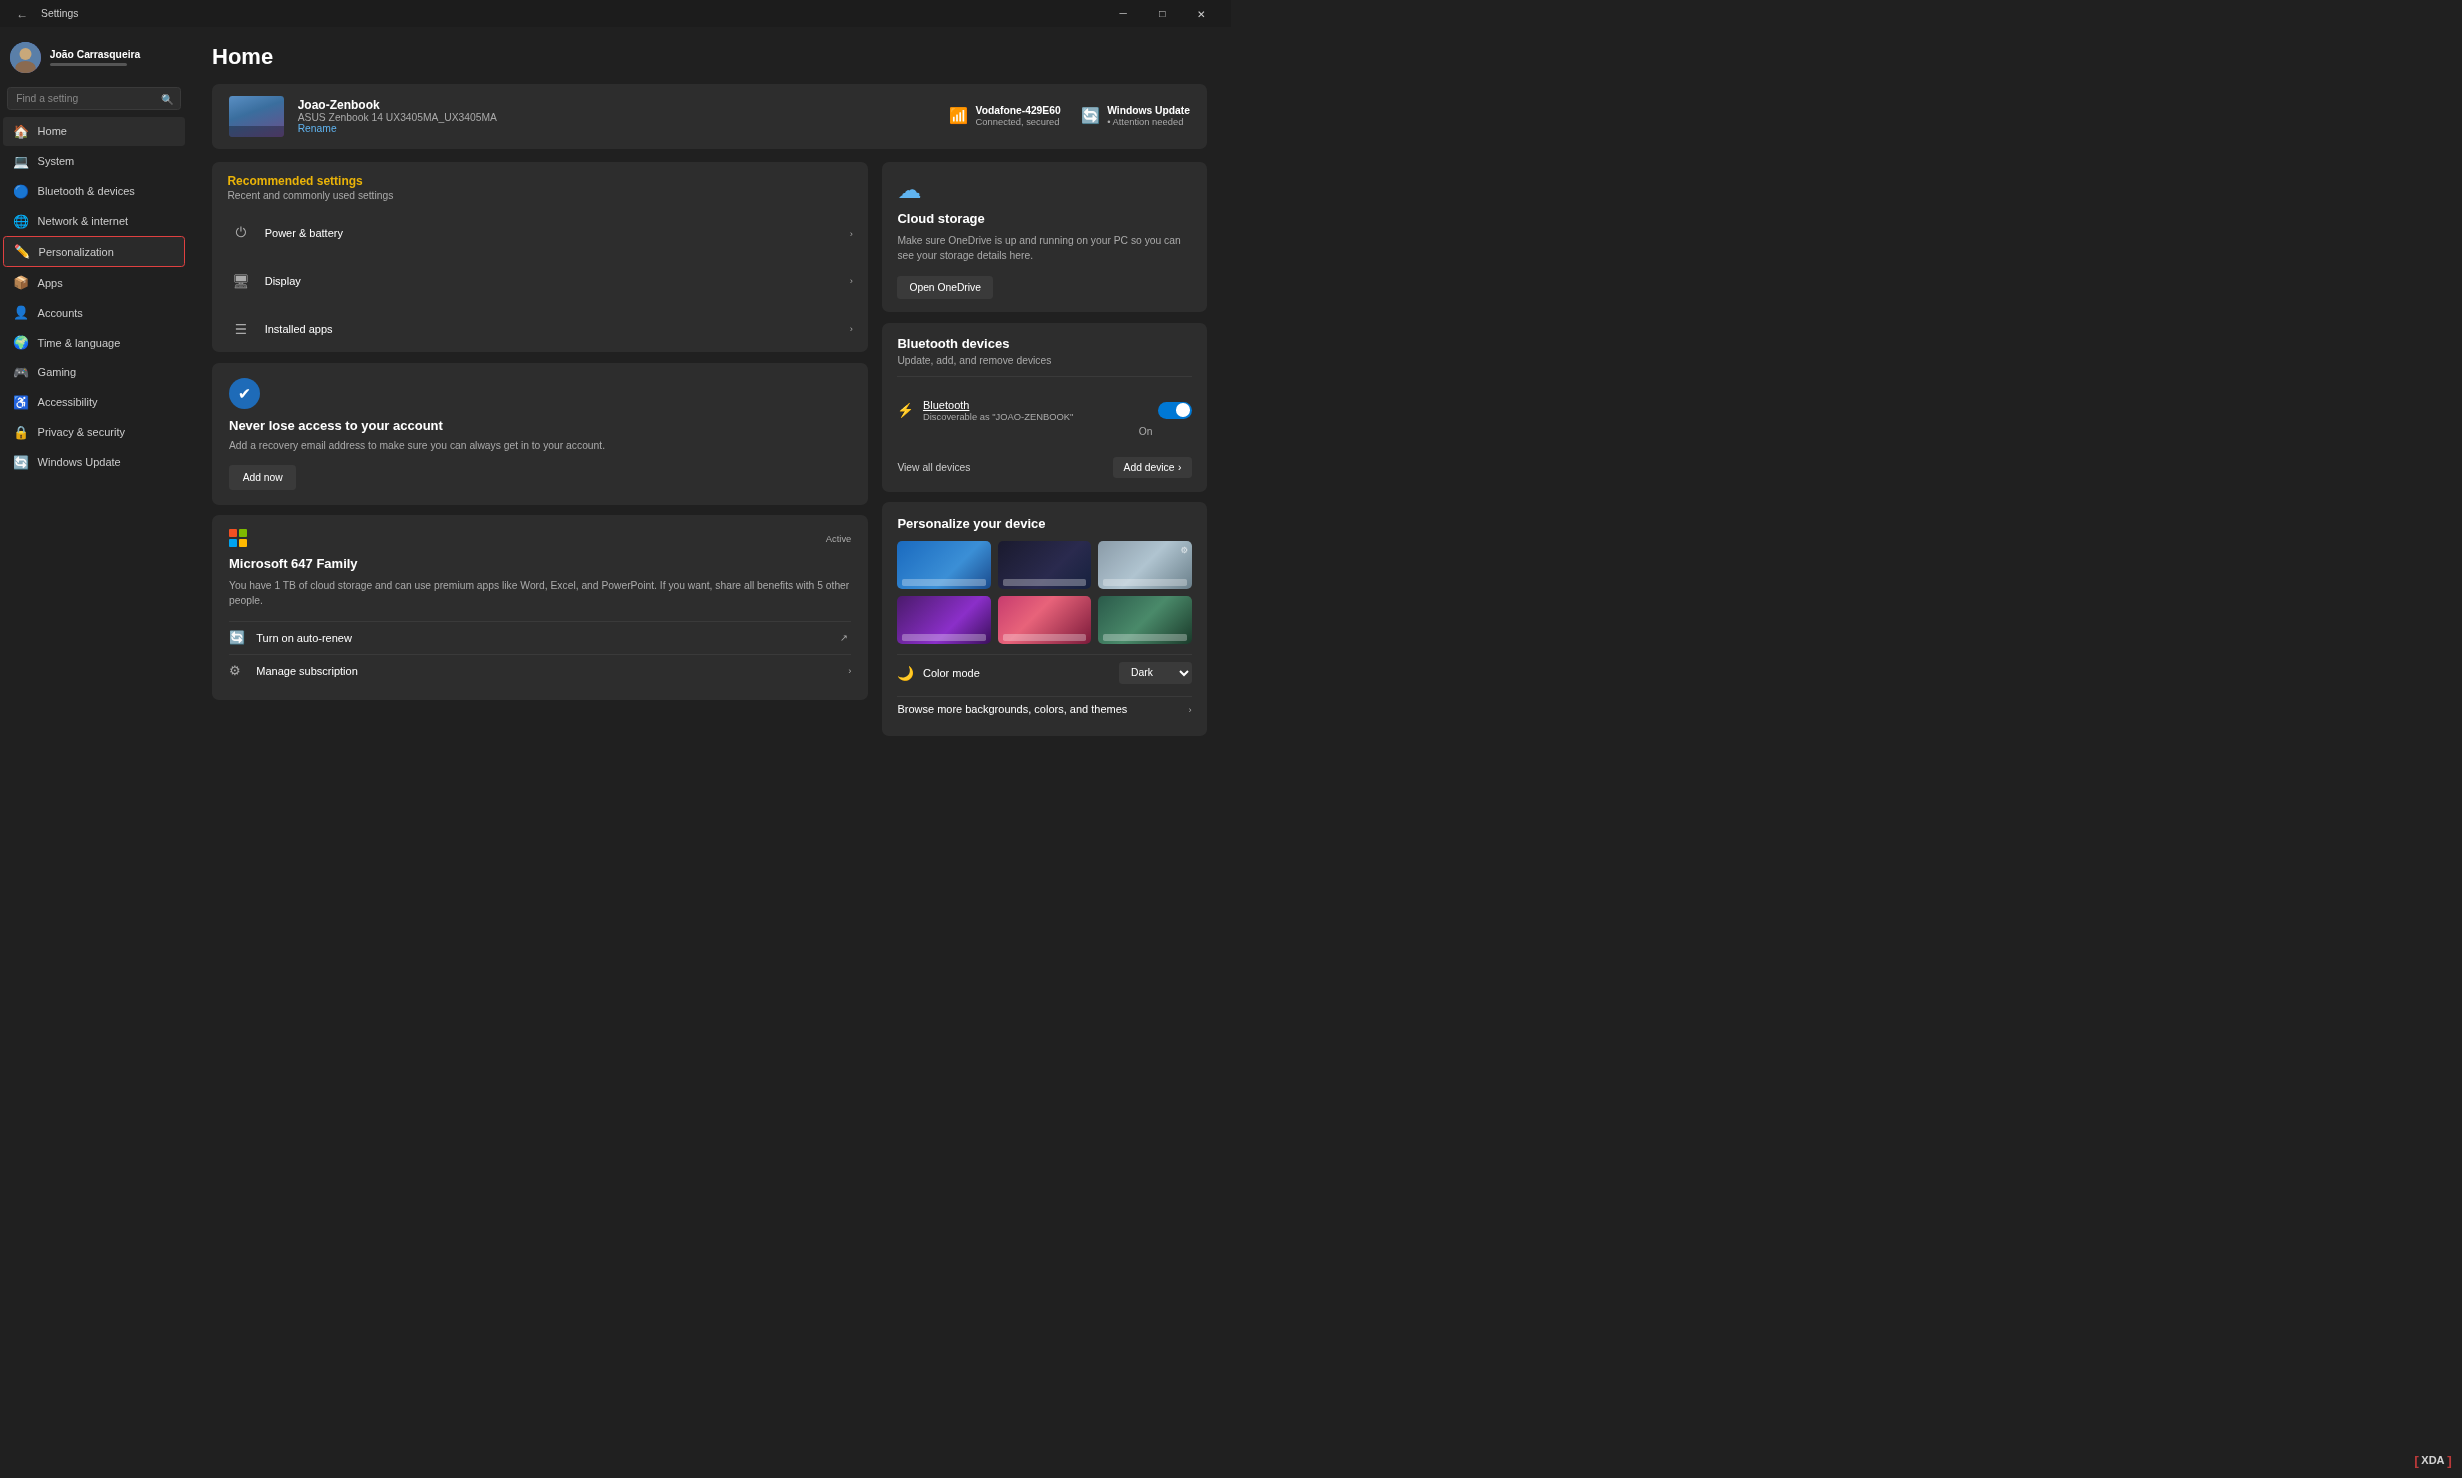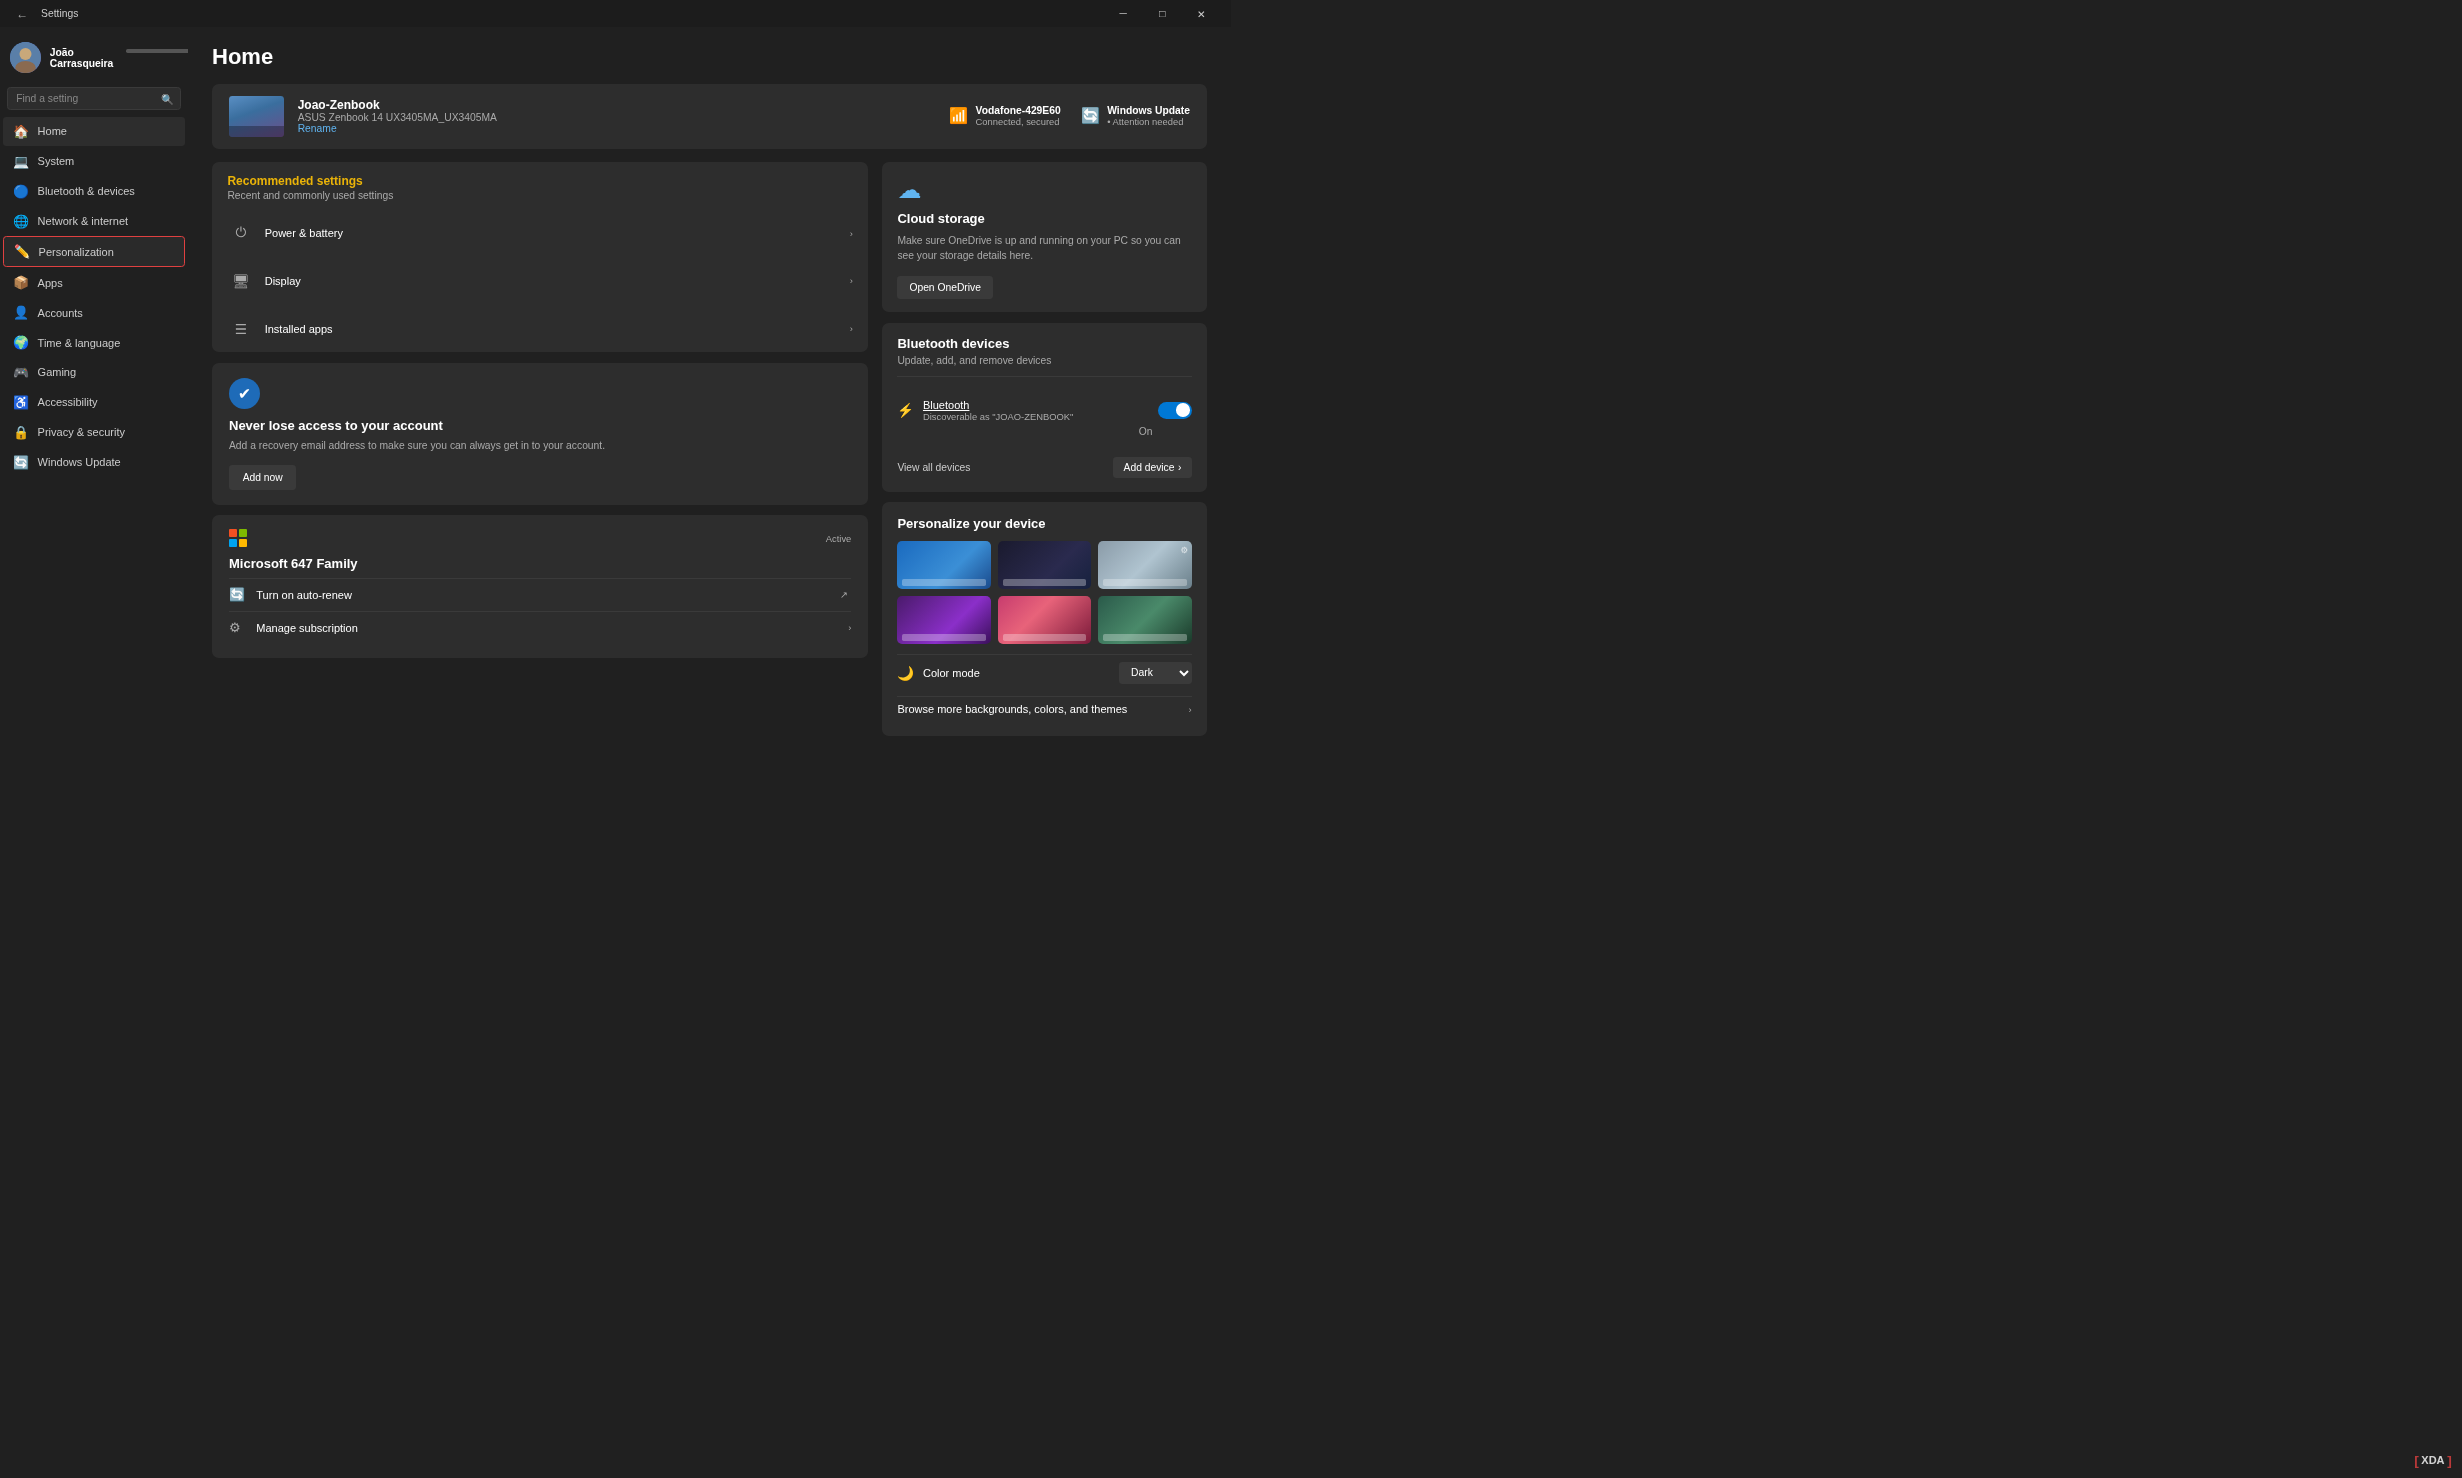--- a/index.html
+++ b/index.html
@@ -81,21 +81,21 @@
       background: linear-gradient(135deg, #4a90d9, #7b5ea7);
       display: flex;
       align-items: center;
       justify-content: center;
       font-size: 12px;
       flex-shrink: 0;
       overflow: hidden;
     }
     .user-info {
       display: flex;
-      flex-direction: row;
+      flex-direction: column;
     }
     .user-name {
       font-size: 10.3px;
       font-weight: 600;
       color: #fff;
     }
     .user-bar {
       height: 3.4px;
       width: 77px;
       background: #555;
@@ -676,20 +676,21 @@
           <div class="m365-header">
             <div class="m365-logo">
               <div class="m365-logo-q" style="background:#f25022"></div>
               <div class="m365-logo-q" style="background:#7fba00"></div>
               <div class="m365-logo-q" style="background:#00a4ef"></div>
               <div class="m365-logo-q" style="background:#ffb900"></div>
             </div>
             <span class="badge-active">Active</span>
           </div>
           <div class="m365-title">Microsoft 647 Family</div>
+          <div class="m365-desc">You have 1 TB of cloud storage and can use premium apps like Word, Excel, and PowerPoint. If you want, share all benefits with 5 other people.</div>
           <div class="m365-actions">
             <div class="m365-action-item">
               <span class="m365-action-icon">🔄</span>
               <span class="m365-action-label">Turn on auto-renew</span>
               <span class="m365-action-ext">↗</span>
             </div>
             <div class="m365-action-item">
               <span class="m365-action-icon">⚙</span>
               <span class="m365-action-label">Manage subscription</span>
               <span class="m365-action-chevron">›</span>

